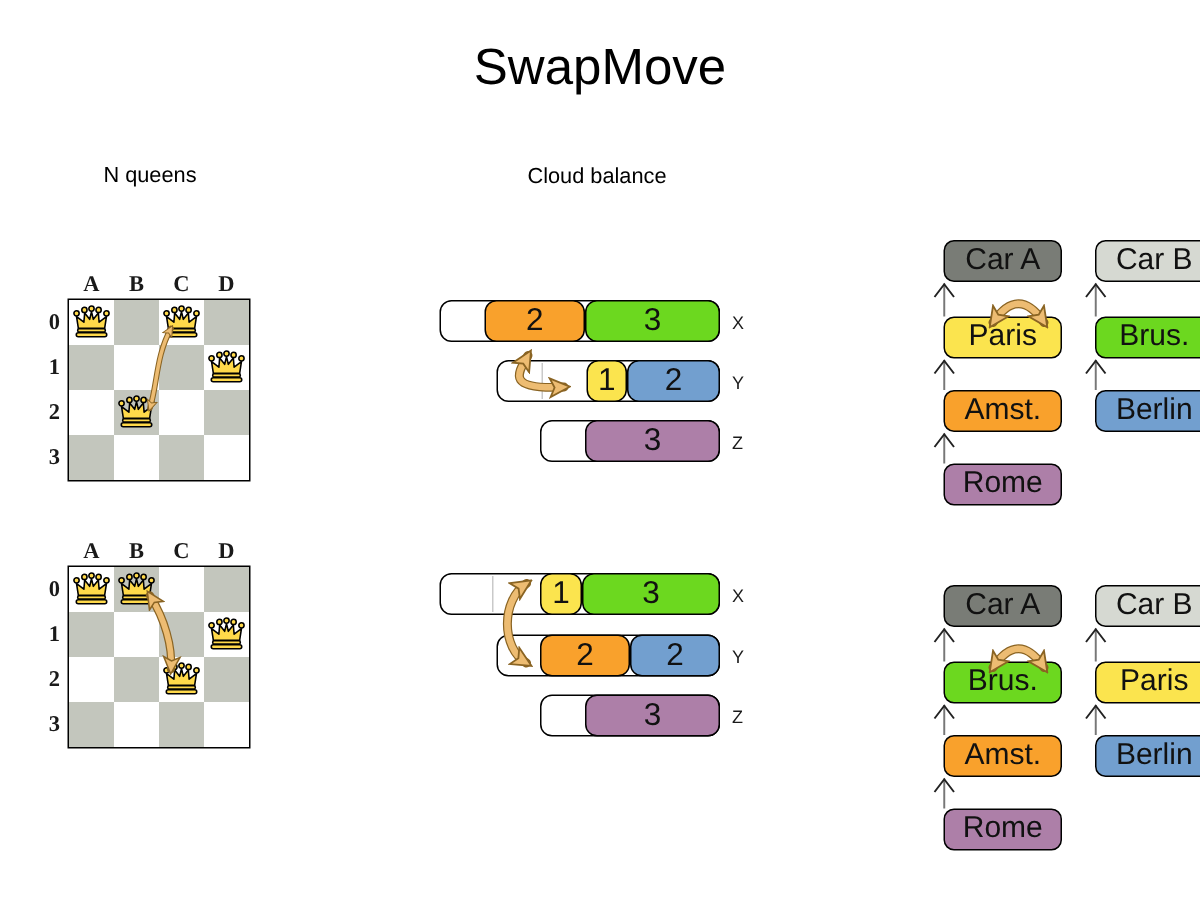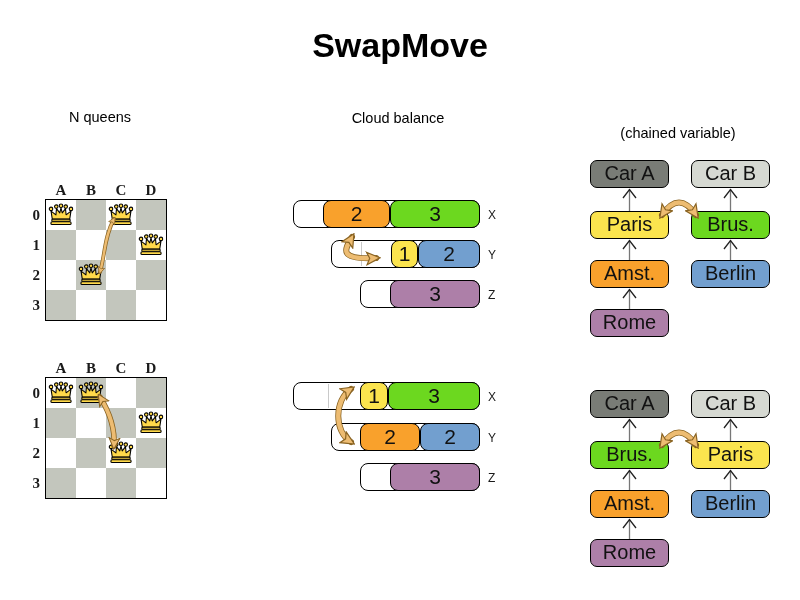--- a/index.html
+++ b/index.html
@@ -1,44 +1,43 @@
 <!DOCTYPE html>
 <html><head>
 <meta charset="utf-8">
 <style>
   html,body{margin:0;padding:0;background:#fff;}
   #canvas{position:relative;width:800px;height:600px;background:#fff;overflow:hidden;
           font-family:"Liberation Sans",sans-serif;color:#000;}
-  .title{position:absolute;left:0;top:26px;width:800px;text-align:center;font-size:34px;font-weight:bold;}
+  .title{position:absolute;left:0;top:26px;width:800px;text-align:center;font-size:34px;}
   .subtitle{position:absolute;left:0;top:67px;width:800px;text-align:center;font-size:13px;}
   .sec-header{position:absolute;font-size:14.5px;text-align:center;}
   .cell{position:absolute;width:30px;height:30px;}
   .grid-border{position:absolute;border:1.6px solid #000;box-sizing:border-box;pointer-events:none;}
   .nq-col{position:absolute;width:30px;text-align:center;font:bold 15px "Liberation Serif",serif;color:#1a1a1a;}
   .nq-row{position:absolute;width:18px;text-align:right;font:bold 15px "Liberation Serif",serif;color:#1a1a1a;}
   .queen{position:absolute;width:28px;height:28px;}
   .cloud-row{position:absolute;background:#fff;border:1.4px solid #000;border-radius:8px;box-sizing:border-box;}
   .cloud-block{position:absolute;border:1.4px solid #000;border-radius:8px;box-sizing:border-box;
                font-size:21px;color:#111;text-align:center;line-height:26px;}
   .cloud-label{position:absolute;font-size:12px;color:#1a1a1a;}
   .divider{position:absolute;width:1px;background:#c9c9c9;}
   .veh-box{position:absolute;width:79px;height:28px;border:1.4px solid #000;border-radius:7px;box-sizing:border-box;
-           font-size:20px;color:#111;text-align:center;line-height:25px;}
+           font-size:20px;color:#111;text-align:center;line-height:25px;margin-left:39px;}
   #overlay{position:absolute;left:0;top:0;z-index:10;pointer-events:none;}
 </style>
 </head>
 <body>
 
 <div id="canvas">
 
   <div class="title">SwapMove</div>
 
   <div class="sec-header" style="left:30px;top:109px;width:140px;">N queens</div>
   <div class="sec-header" style="left:308px;top:110px;width:180px;">Cloud balance</div>
-  <div class="sec-header" style="left:588px;top:125px;width:180px;">(chained variable)</div>
 
   <svg id="overlay" width="800" height="600" viewBox="0 0 800 600">
     <defs>
       <marker id="ah" viewBox="0 0 10 10" refX="6.8" refY="5" markerWidth="3.4" markerHeight="3.4" orient="auto-start-reverse">
         <path d="M0.6 0.8 L9.4 5 L0.6 9.2 L2.6 5 Z" fill="#EDBC72" stroke="#8A6423" stroke-width="0.8"></path>
       </marker>
     </defs>
 
     <g fill="none">
       <path d="M114 219 C104 237,105 256,100 272" stroke="#8A6423" stroke-width="3.8" stroke-linecap="round"></path>

